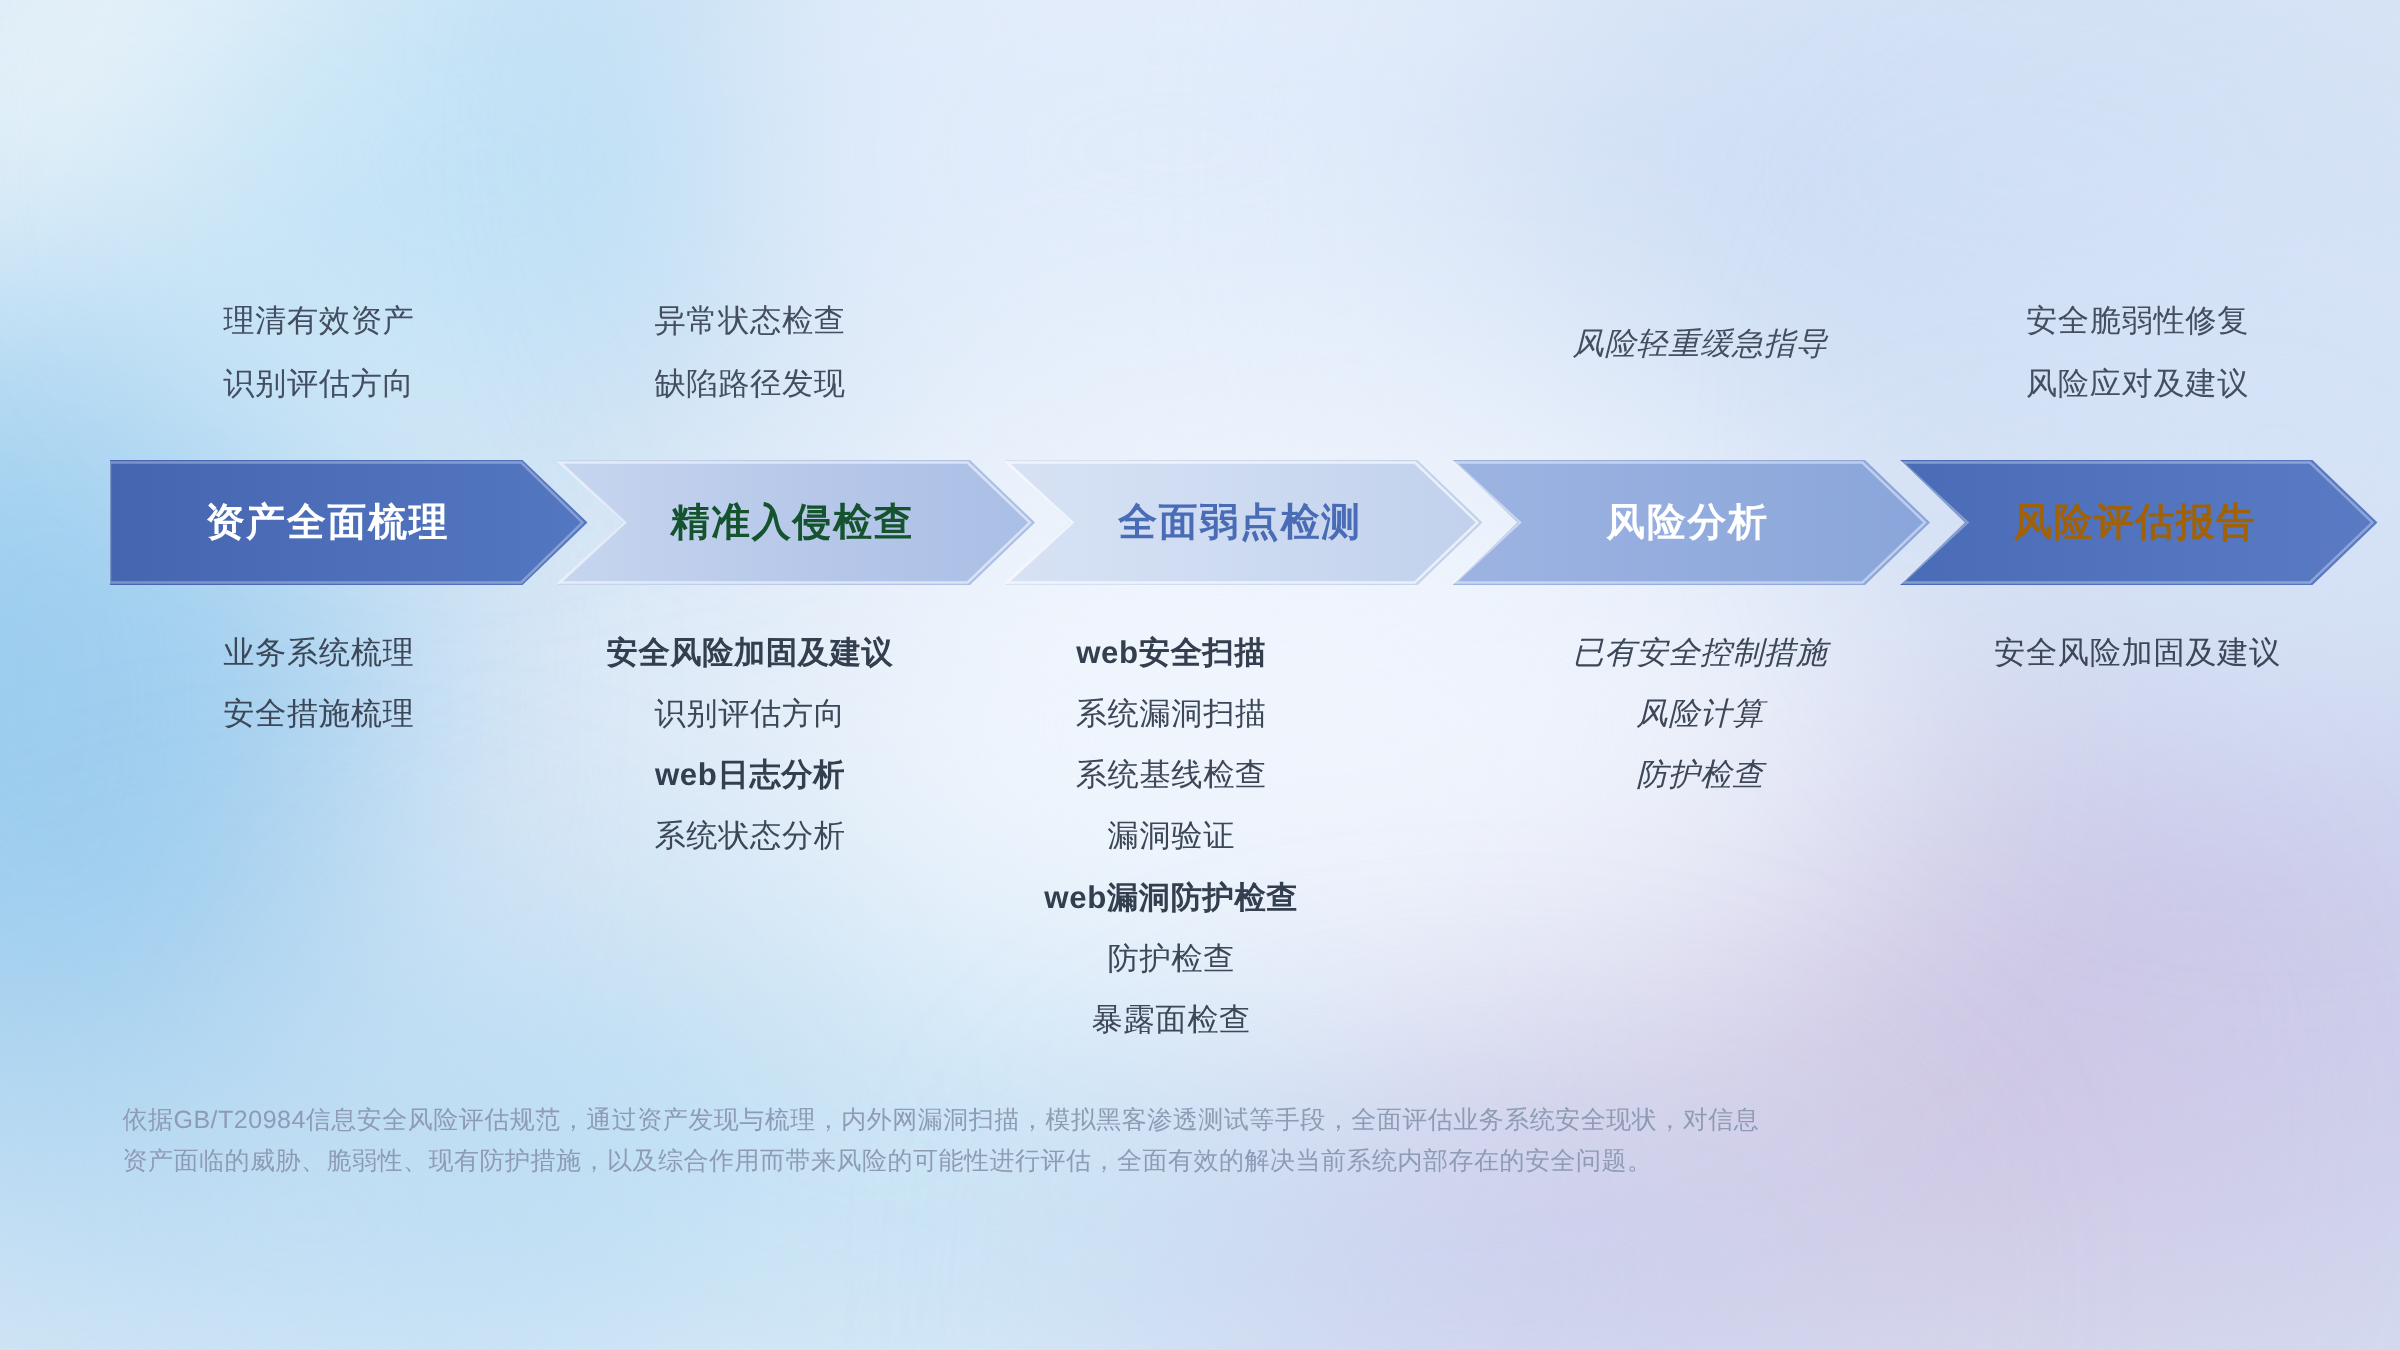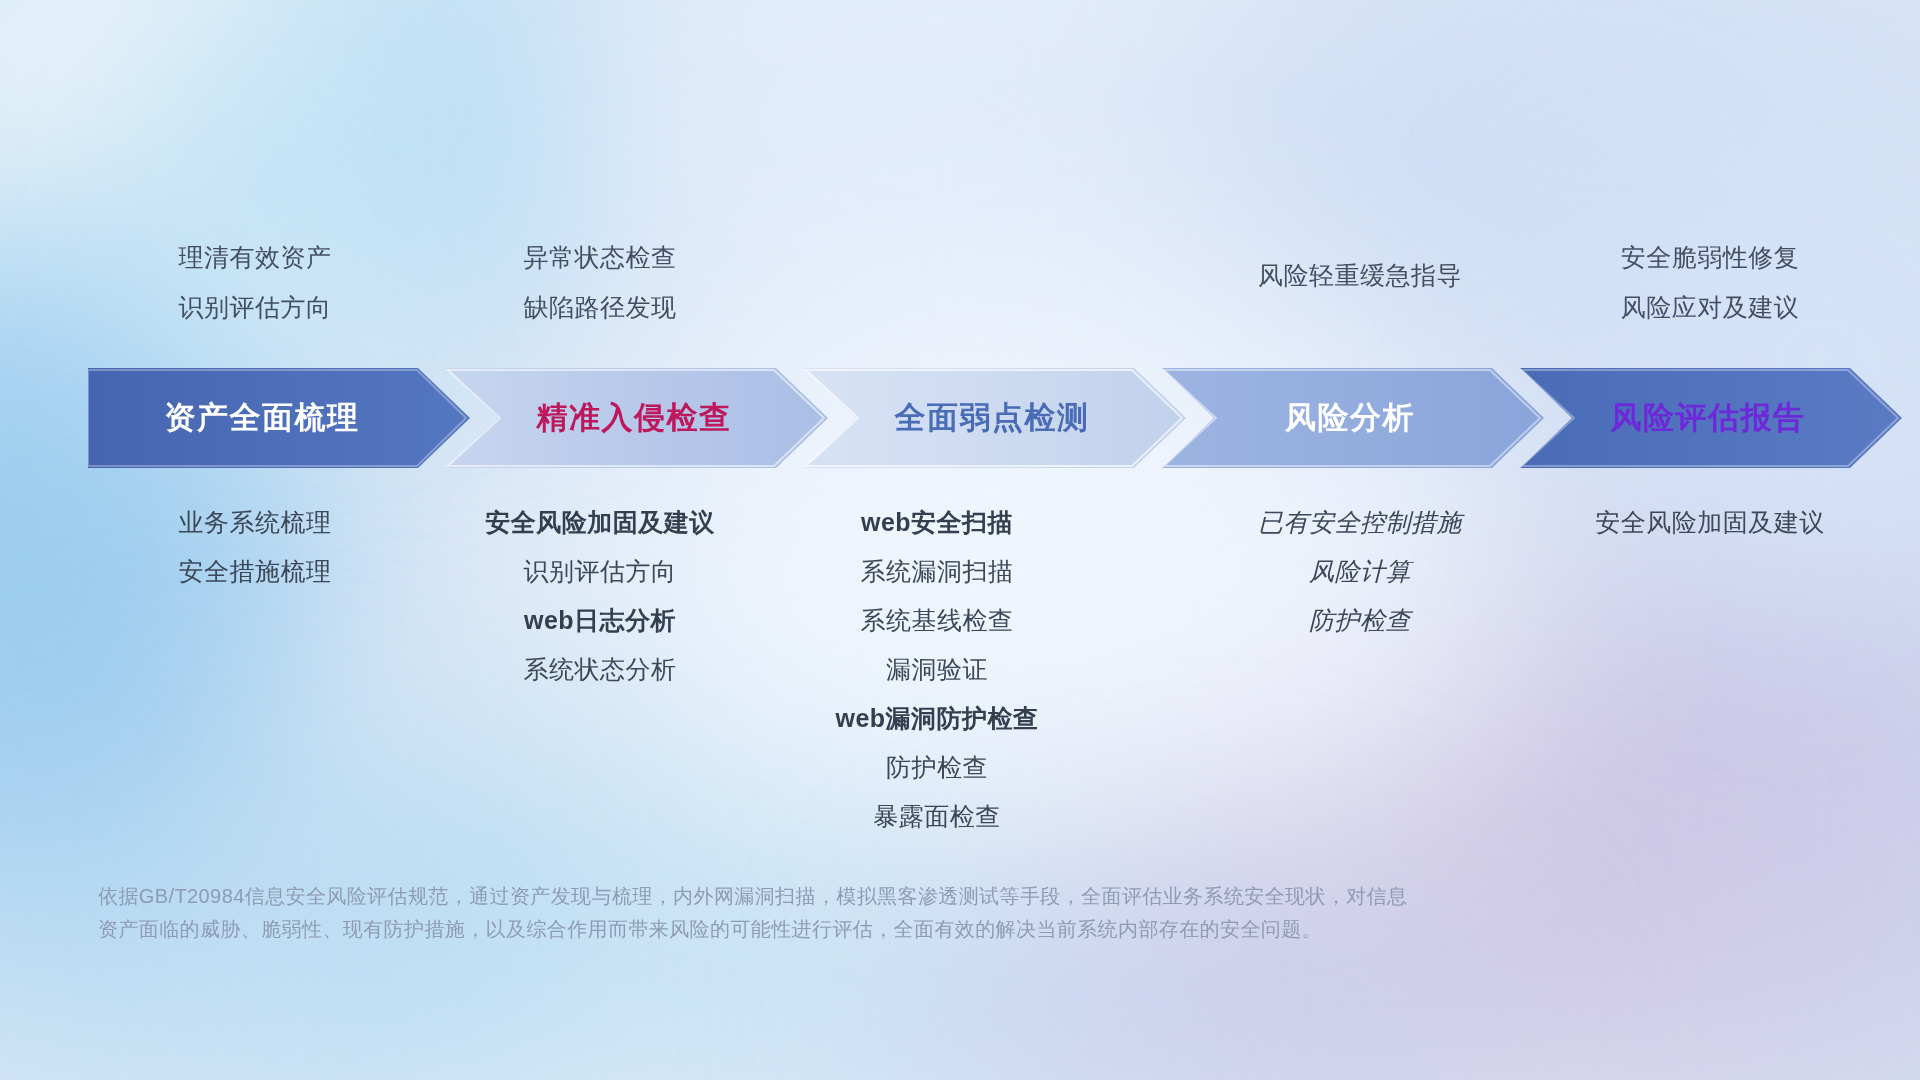--- a/index.html
+++ b/index.html
@@ -36,21 +36,21 @@
   .stage{position:absolute;inset:0;}
 
   .cols{position:absolute;left:90px;right:60px;top:0;}
 
   
   .toprow{position:absolute;top:232px;left:0;width:1790px;height:100px;}
   .col-top{position:absolute;text-align:center;}
   .col-top .line{
     color:#434e60;font-size:25px;line-height:50px;white-space:nowrap;letter-spacing:.5px;
   }
-  .col-top.shift{top:18px;}
+  .col-top.shift{top:18px;font-style:italic;}
 
   
   .banner{position:absolute;left:88px;top:368px;width:1748px;height:100px;}
   .seg{position:absolute;top:0;height:100px;display:flex;align-items:center;justify-content:center;}
   .seg .lbl{
     font-size:31px;font-weight:bold;letter-spacing:1.5px;white-space:nowrap;
     position:relative;z-index:3;
   }
   .seg .shape{position:absolute;inset:0;z-index:1;}
   .seg .shape svg{display:block;width:100%;height:100%;}
@@ -143,21 +143,21 @@
             <linearGradient id="g2" x1="0" y1="0" x2="1" y2="0">
               <stop offset="0%" stop-color="#c7d6ef"></stop>
                 <stop offset="55%" stop-color="#b6c7e9"></stop>
                 <stop offset="100%" stop-color="#aabfe6"></stop>
             </linearGradient>
           </defs>
           <path d="M0,0 H330 L382,50 L330,100 H0 L52,50 Z" fill="url(#g2)"></path>
           <path d="M2,2 H328 L378,50 L328,98 H2 L54,50 Z" fill="none" stroke="rgba(255,255,255,.55)" stroke-width="2"></path>
         </svg>
       </div>
-      <div class="lbl" style="color:#be185d;margin-left:-6px;">精准入侵检查</div>
+      <div class="lbl" style="color:#14532d;margin-left:-6px;">精准入侵检查</div>
     </div>
 
     <div class="seg" style="left:716px;width:382px;">
       <div class="shape">
         <svg viewBox="0 0 382 100" preserveAspectRatio="none">
           <defs>
             <linearGradient id="g3" x1="0" y1="0" x2="1" y2="0">
               <stop offset="0%" stop-color="#d7e2f4"></stop>
                 <stop offset="60%" stop-color="#cbd9f0"></stop>
                 <stop offset="100%" stop-color="#c1d1ec"></stop>
@@ -192,21 +192,21 @@
           <defs>
             <linearGradient id="g5" x1="0" y1="0" x2="1" y2="0">
               <stop offset="0%" stop-color="#4a6cb7"></stop>
                 <stop offset="100%" stop-color="#5a7bc4"></stop>
             </linearGradient>
           </defs>
           <path d="M0,0 H330 L382,50 L330,100 H0 L52,50 Z" fill="url(#g5)"></path>
           <path d="M2,2 H328 L378,50 L328,98 H2 L54,50 Z" fill="none" stroke="rgba(255,255,255,.32)" stroke-width="2"></path>
         </svg>
       </div>
-      <div class="lbl" style="color:#6d28d9;margin-left:-6px;">风险评估报告</div>
+      <div class="lbl" style="color:#a16207;margin-left:-6px;">风险评估报告</div>
     </div>
 
   </div>
 
   <div class="cols">
     <div class="botrow">
 
       <div class="col-bot" style="left:0px;width:330px;">
         <div class="line">业务系统梳理</div>
         <div class="line">安全措施梳理</div>

